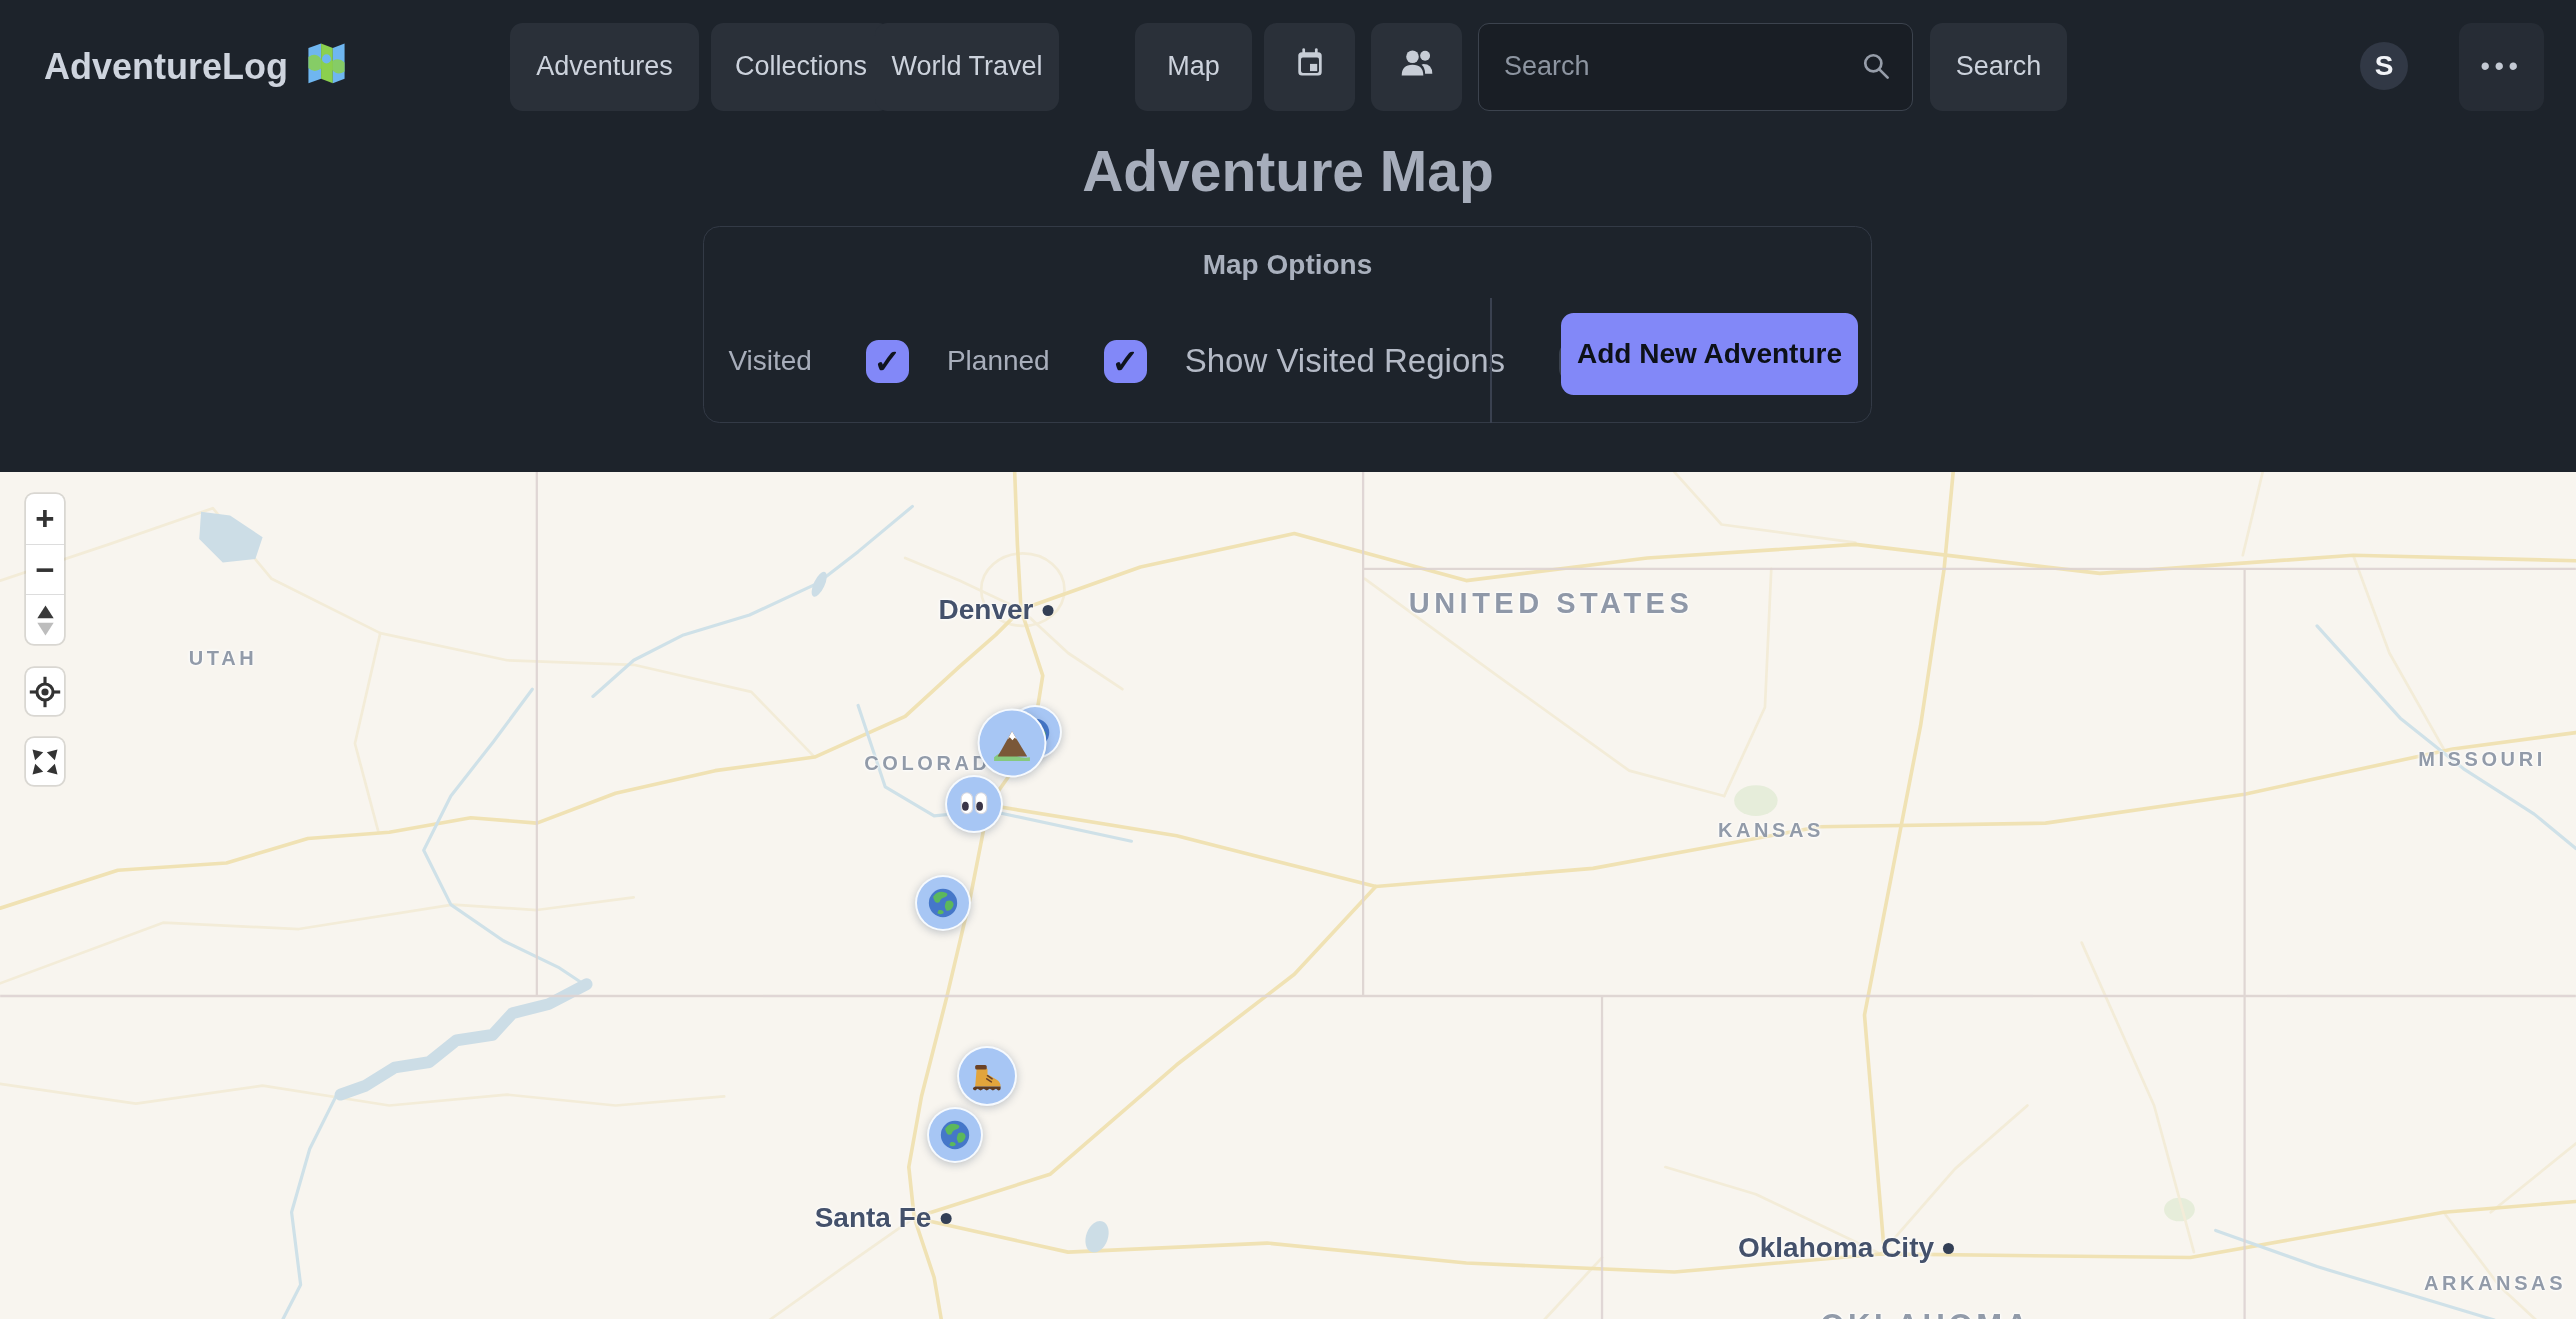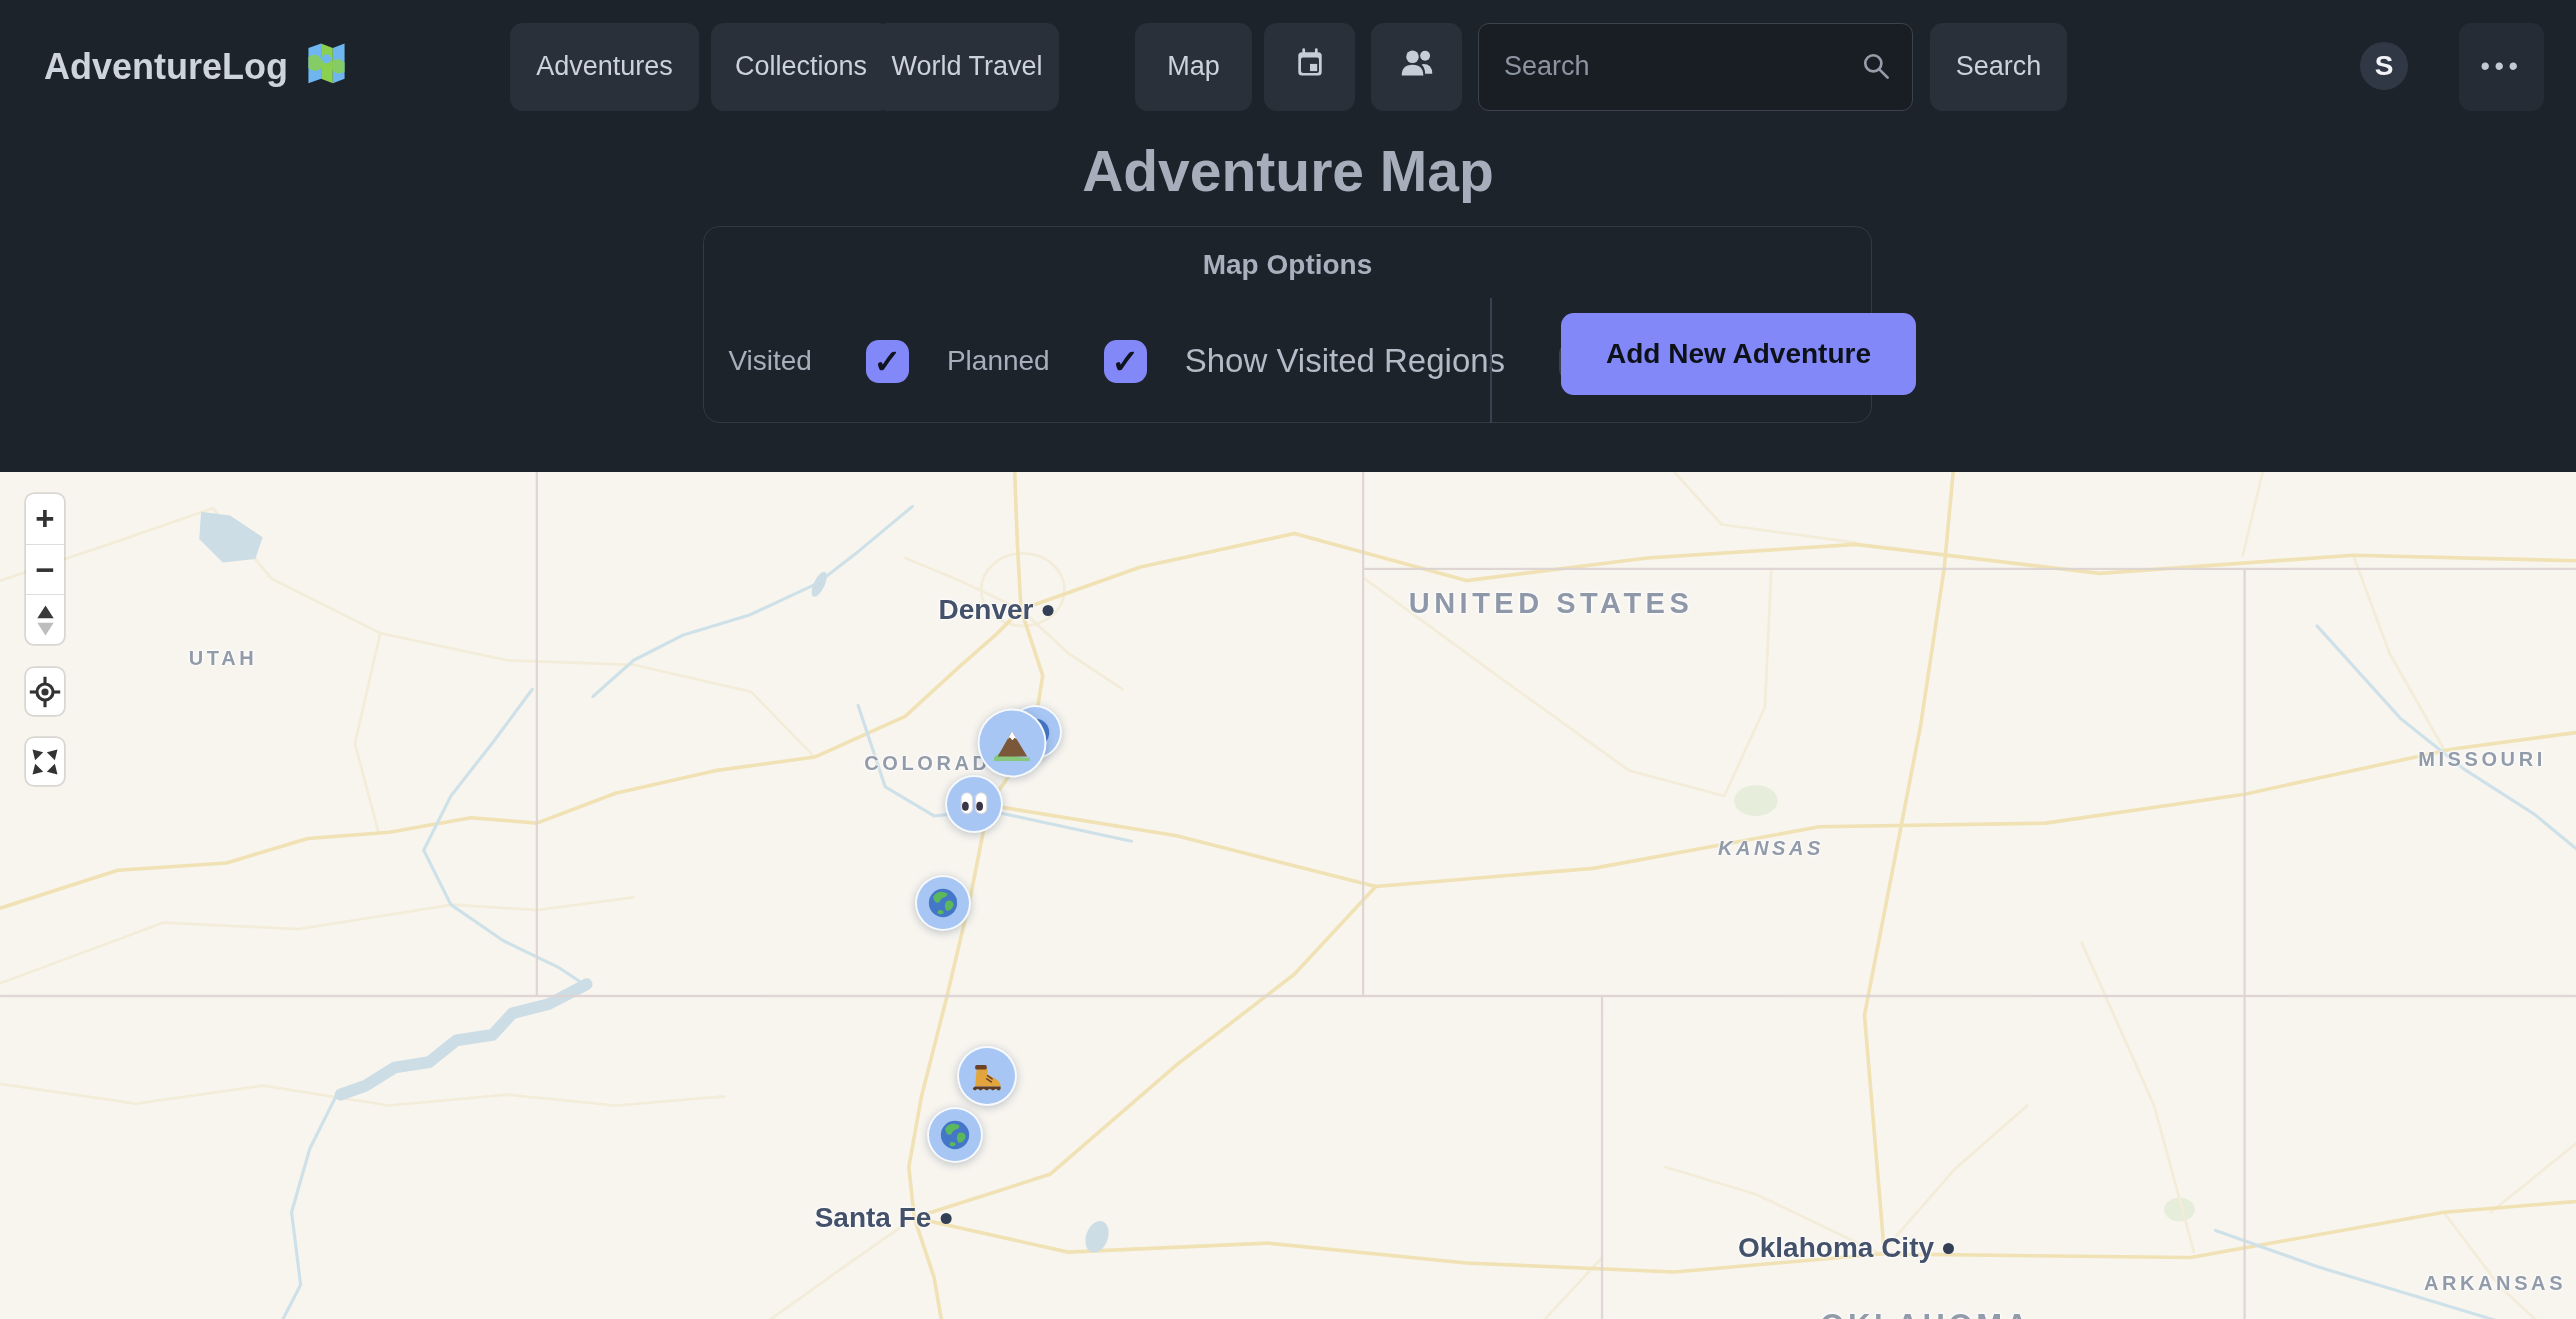--- a/index.html
+++ b/index.html
@@ -33,21 +33,21 @@
   .opt-row { position:absolute; left:24.4px; top:91px; height:86px; display:flex; align-items:center; }
   .opt-group { display:flex; align-items:center; margin-right:38px;gap:36px; }
   .opt-label { color:#a8aebb; font-size:28px; margin-right:18px; white-space:nowrap; }
   .opt-group.big .opt-label { font-size:33px; color:#b4bac6; }
   .opt-box { width:43px; height:43px; border-radius:12.7px; cursor:pointer;
              display:flex; align-items:center; justify-content:center; }
   .opt-box.checked { background:#8288f8; }
   .opt-box.unchecked { background:transparent; border:2.7px solid #3a414e; border-radius:14.5px; }
   .opt-box .tick { color:#10141f; font-size:33px; font-weight:900; line-height:1; }
   .v-divider { position:absolute; left:786px; top:71px; width:1.8px; height:125px; background:#3a4150; }
-  .add-btn { position:absolute; left:857px; top:86px; width:355px; height:82px; border:none; border-radius:12.7px;
+  .add-btn { position:absolute; left:857px; top:86px; width:297px; height:82px; border:none; border-radius:12.7px;
              background:#8288f8; color:#0d1118; font-size:28px; font-weight:bold; font-family:inherit; cursor:pointer; }
 
   
   .map { position:absolute; left:0; top:472px; width:2576px; height:848px; background:#f8f5ef; overflow:hidden; cursor:grab; }
   .map svg.base { position:absolute; left:0; top:0; }
   .map-label { position:absolute; transform:translate(-50%,-50%); white-space:nowrap; pointer-events:none;
                text-shadow:0 0 4.5px #fff, 0 0 2.7px #fff, 0 0 1.8px #fff; }
   .lbl-country { font-size:29px; font-weight:bold; color:#8f98a8; letter-spacing:4.5px; }
   .lbl-state   { font-size:20px; font-weight:bold; color:#929ba9; letter-spacing:3.6px; }
   .lbl-oklahoma { font-size:31px; }
@@ -230,21 +230,21 @@
         <path d="M1770,579 L1770,937"></path>
         <path d="M1506,107 L2846,107"></path>
         <path d="M0,579 L2846,579"></path>
       </g>
     </svg>
 
     <div id="map-labels">
         <div class="map-label lbl-country" style="left: 1551px; top: 131px;"><span>UNITED STATES</span></div>
         <div class="map-label lbl-state" style="left: 223px; top: 186px;"><span>UTAH</span></div>
         <div class="map-label lbl-state" style="left: 937px; top: 291px;"><span>COLORADO</span></div>
-        <div class="map-label lbl-state" style="left: 1771px; top: 376px; font-style: italic;"><span>KANSAS</span></div>
+        <div class="map-label lbl-state" style="left: 1771px; top: 358px;"><span>KANSAS</span></div>
         <div class="map-label lbl-state" style="left: 2482px; top: 287px;"><span>MISSOURI</span></div>
         <div class="map-label lbl-state" style="left: 2495px; top: 811px;"><span>ARKANSAS</span></div>
         <div class="map-label lbl-state lbl-oklahoma" style="left: 1926px; top: 854px;"><span>OKLAHOMA</span></div>
         <div class="map-label lbl-city" style="left: 996px; top: 138px;">
           <span>Denver</span>
           <span class="dot"></span>
         </div>
         <div class="map-label lbl-city" style="left: 883px; top: 746px;">
           <span>Santa Fe</span>
           <span class="dot"></span>

